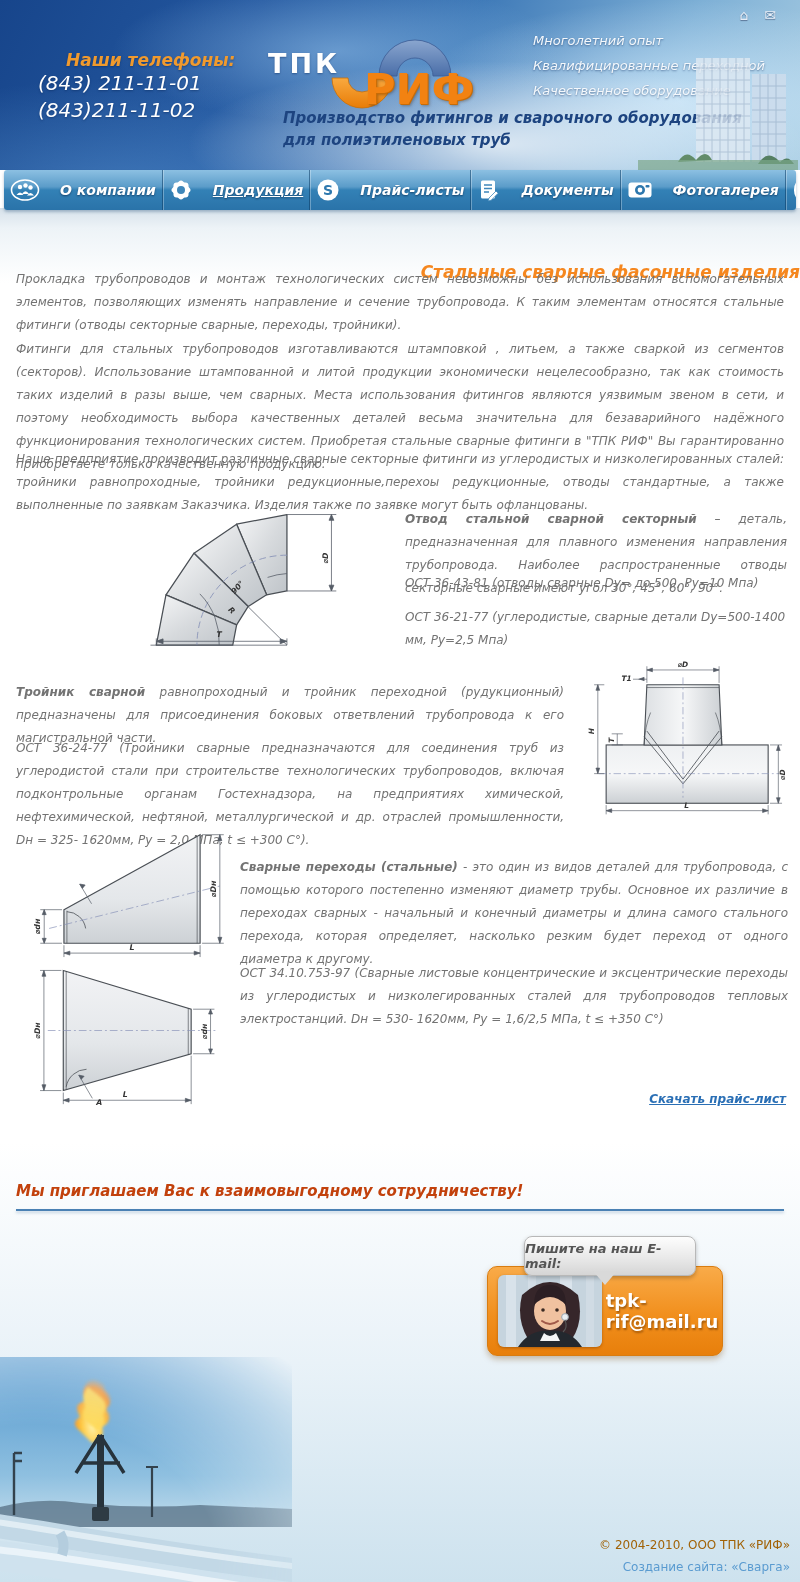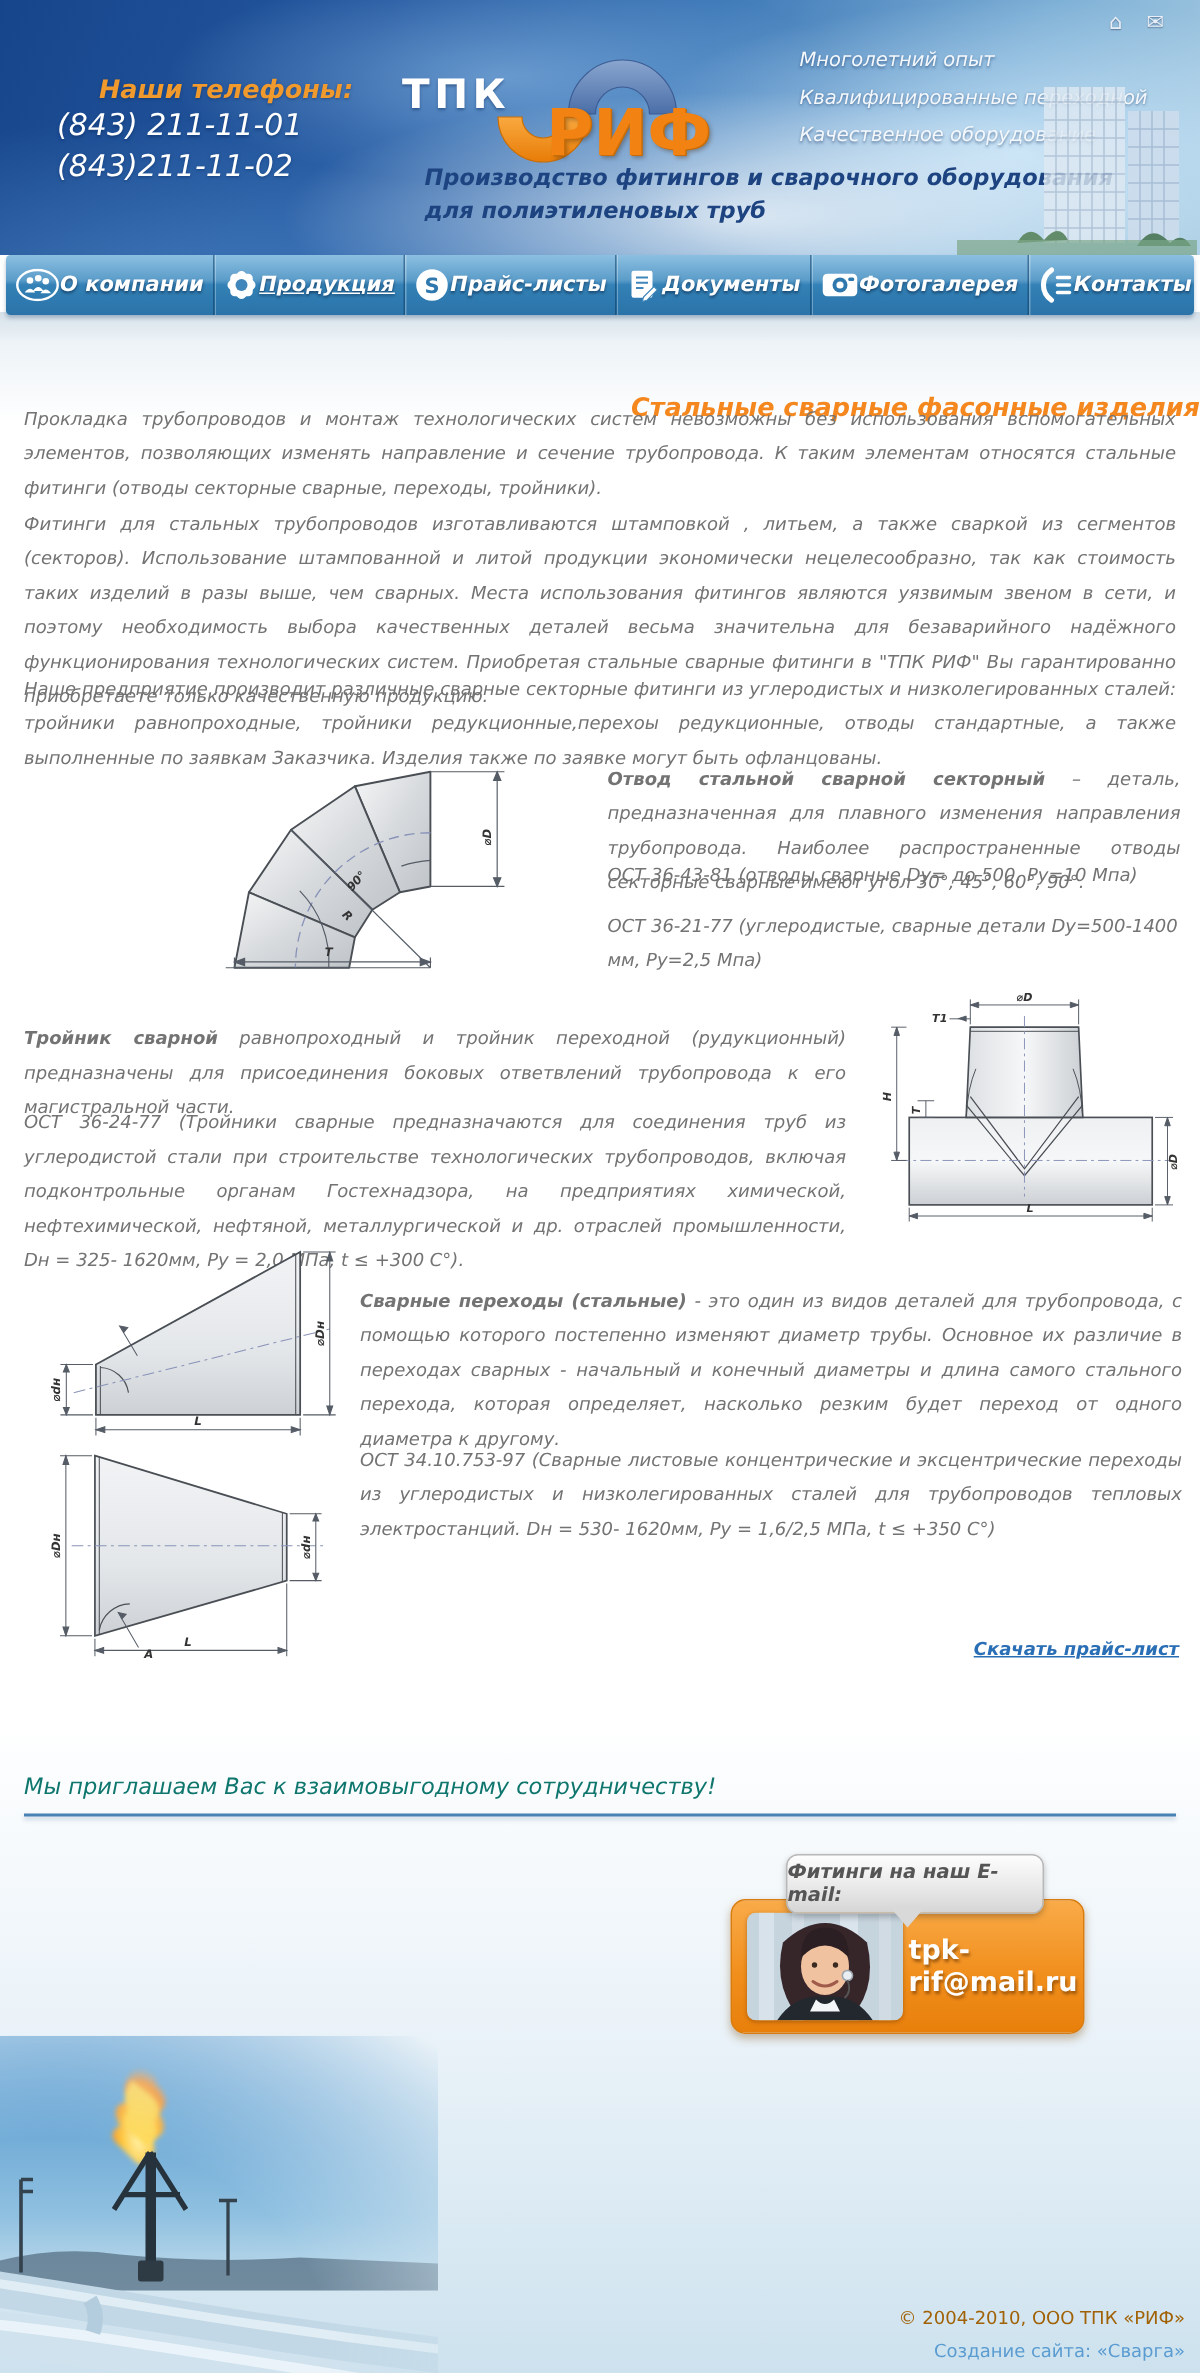--- a/index.html
+++ b/index.html
@@ -28,21 +28,21 @@
   .logo .arcs{position:absolute;left:62px;top:-4px;}
   .logo .name{position:absolute;left:96px;top:28px;color:#f28211;font-size:43px;font-weight:bold;
     text-shadow:1px 1px 0 #c76c07,2px 2px 3px rgba(60,30,0,.35);}
   .tagline{position:absolute;left:283px;top:107px;font-style:italic;font-weight:bold;font-size:15px;
     color:#1d4480;line-height:22px;}
   .hdr-building{position:absolute;right:2px;top:52px;opacity:.95;}
   
   .nav{position:absolute;top:170px;left:4px;width:792px;height:40px;display:flex;
     border-radius:3px;overflow:hidden;box-shadow:0 2px 3px rgba(40,80,120,.35);
     background:linear-gradient(180deg,#8cc0e2 0%,#5b9cc9 42%,#3381b6 50%,#2a73a9 100%);}
-  .nav-item{flex:1 1 auto;display:flex;align-items:center;justify-content:center;gap:0;
+  .nav-item{flex:1 1 auto;display:flex;align-items:center;justify-content:center;gap:20px;
     padding:0 6px;position:relative;cursor:pointer;}
   .nav-item + .nav-item{border-left:1px solid rgba(12,60,100,.55);box-shadow:inset 1px 0 0 rgba(255,255,255,.3);}
   .nav-item .cap{color:#fff;font-size:14px;font-weight:bold;font-style:italic;white-space:nowrap;
     text-shadow:0 1px 2px rgba(0,20,50,.55);}
   .nav-item.active .cap{text-decoration:underline;}
   .nav-item svg{flex:none;}
   
   .title{position:absolute;left:0;top:239px;width:800px;text-align:right;
     color:#f5871f;font-size:17px;font-weight:bold;font-style:italic;margin-top:23px;}
   .para{position:absolute;font-style:italic;font-size:12px;line-height:23px;color:#737373;
@@ -57,21 +57,21 @@
   .elbow-ost2{left:405px;top:606px;width:382px;text-align:left;}
   .tee-text{left:16px;top:681px;width:548px;}
   .tee-ost{left:16px;top:737px;width:548px;}
   .tee-fig{position:absolute;left:583px;top:657px;}
   .ecc-fig{position:absolute;left:33px;top:813px;}
   .ecc-text{left:240px;top:856px;width:548px;}
   .con-fig{position:absolute;left:33px;top:953px;}
   .con-text{left:240px;top:962px;width:548px;}
   .download{position:absolute;right:14px;top:1092px;font-style:italic;font-weight:bold;font-size:12px;
     color:#2a6fb5;text-decoration:underline;cursor:pointer;}
-  .invite{position:absolute;left:16px;top:1182px;font-style:italic;font-weight:normal;font-size:15px;color:#0f766e;}
+  .invite{position:absolute;left:16px;top:1182px;font-style:italic;font-weight:bold;font-size:15px;color:#c2410c;}
   .invite-rule{position:absolute;left:16px;top:1209px;width:768px;height:2px;background:#4a81b4;
     box-shadow:0 2px 3px rgba(90,130,170,.35);}
   
   .bubble{position:absolute;left:524px;top:1236px;width:170px;height:38px;border-radius:8px;
     background:linear-gradient(180deg,#fdfdfd 0%,#e9e9e9 55%,#d5d5d5 100%);
     border:1px solid #b8b8b8;box-shadow:0 2px 4px rgba(0,0,0,.25);
     display:flex;align-items:center;justify-content:center;z-index:3;
     font-style:italic;font-weight:bold;font-size:13px;color:#555;}
   .bubble::after{content:"";position:absolute;left:68px;bottom:-22px;width:0;height:0;
     border:12px solid transparent;border-top:14px solid #d9d9d9;}
@@ -352,21 +352,21 @@
     <text x="92" y="149" text-anchor="middle" font-weight="bold">L</text>
   </svg>
   <p class="para con-text">ОСТ 34.10.753-97 (Сварные листовые концентрические и эксцентрические переходы из углеродистых и низколегированных сталей для трубопроводов тепловых электростанций. Dн = 530- 1620мм, Ру = 1,6/2,5 МПа, t ≤ +350 С°)</p>
 
   <a class="download">Скачать прайс-лист</a>
 
   <div class="invite">Мы приглашаем Вас к взаимовыгодному сотрудничеству!</div>
   <div class="invite-rule"></div>
 
   <div class="bubble">
-    <span>Фитинги на наш E-mail:</span>
+    <span>Пишите на наш E-mail:</span>
   </div>
   <div class="email-box">
     <div class="email-photo">
       <svg width="104" height="72" viewBox="0 0 104 72">
         <rect width="104" height="72" fill="#c6d4de"></rect>
         <rect x="8" width="10" height="72" fill="#d8e2ea"></rect>
           <rect x="30" width="8" height="72" fill="#d2dde6"></rect>
         <rect x="62" width="12" height="72" fill="#dae4ec"></rect>
           <rect x="88" width="8" height="72" fill="#d0dbe4"></rect>
         <path d="M24,20 q28,-26 56,0 q6,26 -6,44 L30,64 q-12,-20 -6,-44 z" fill="#36262a"></path>

